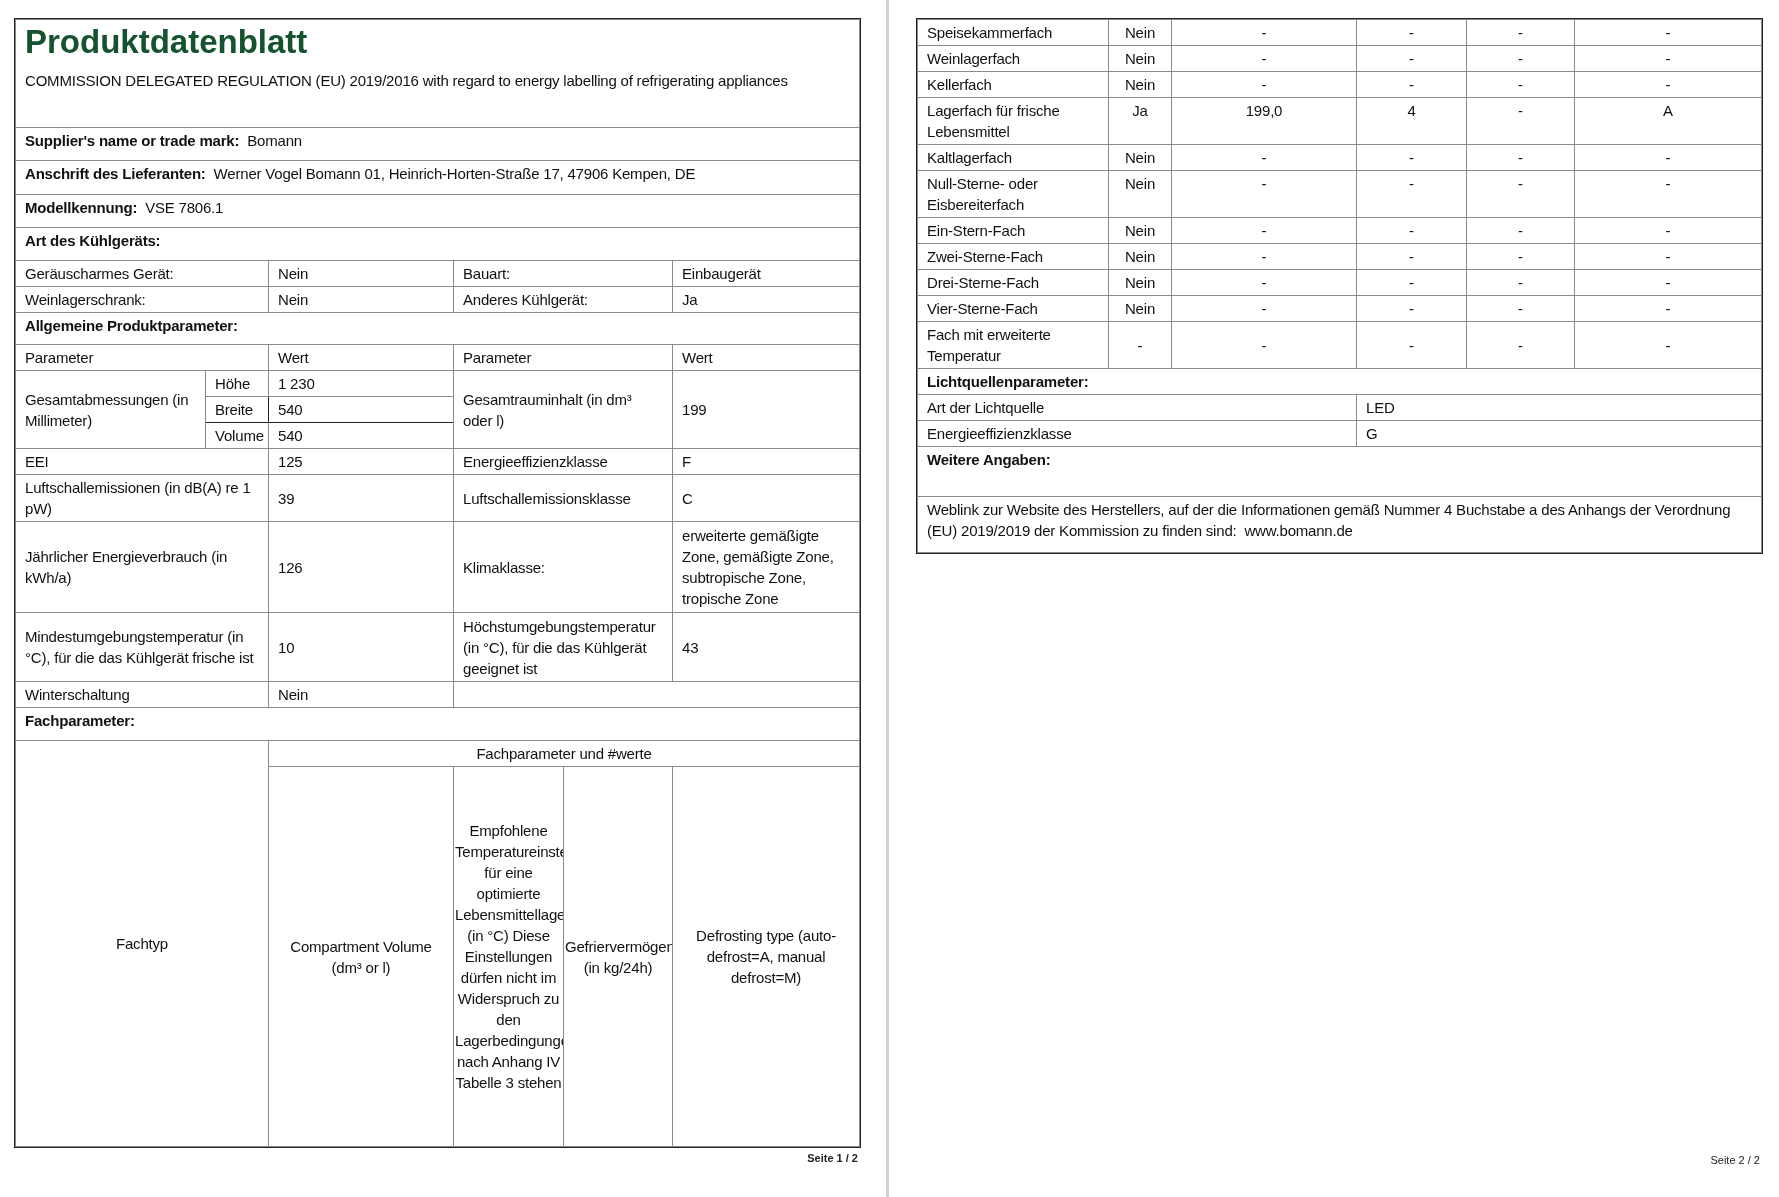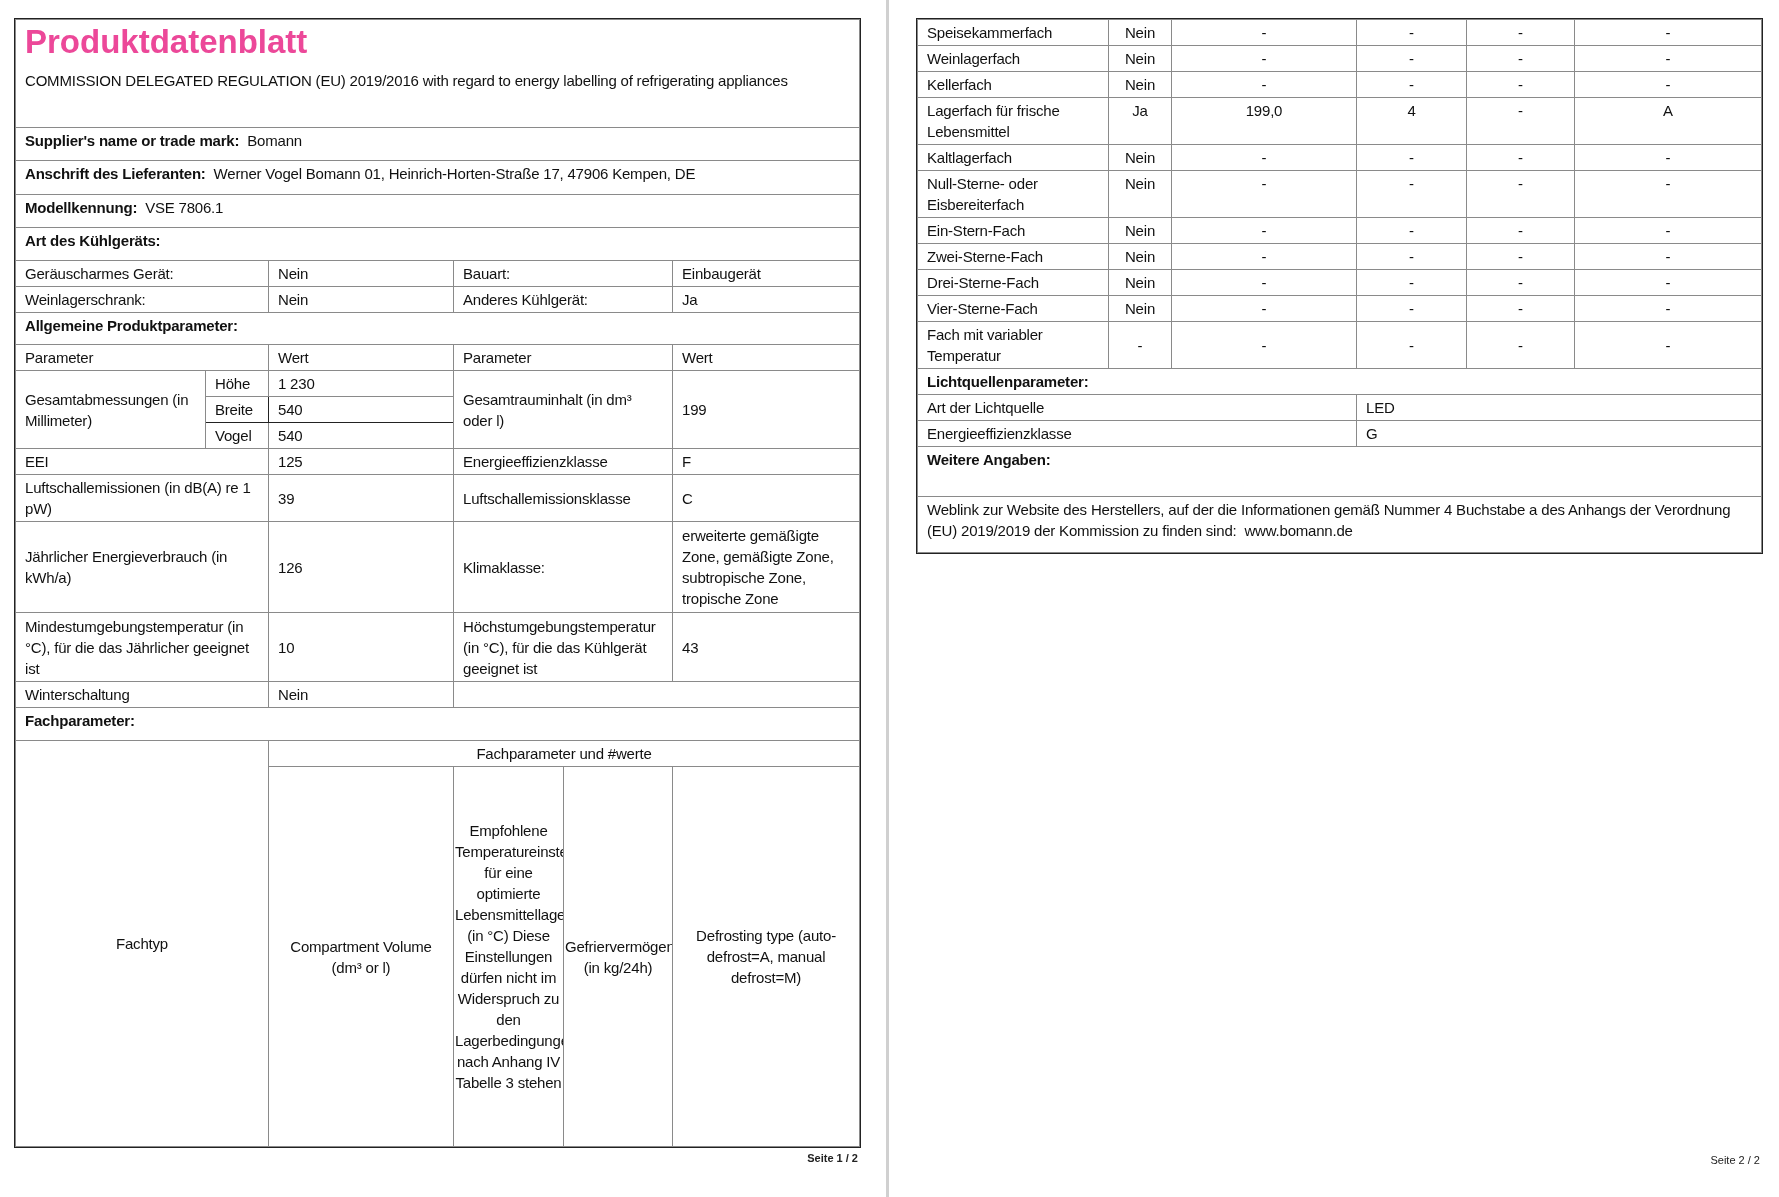--- a/index.html
+++ b/index.html
@@ -6,21 +6,21 @@
   body { width:1779px; height:1197px; position:relative; overflow:hidden;
          font-family:"Liberation Sans", sans-serif; color:#111; }
   .page-divider { position:absolute; left:886px; top:0; width:3px; height:1197px; background:#d0d0d0; }
   table { border-collapse:collapse; position:absolute; table-layout:fixed; }
   td { border:1px solid #8a8a8a; padding:2px 9px; font-size:15px; line-height:21px;
        vertical-align:middle; overflow:hidden; white-space:normal; letter-spacing:-0.2px; }
   .outer { outline:1.5px solid #222; }
   .b { font-weight:bold; }
   .c { text-align:center; }
   .top { vertical-align:top; }
-  .title { font-size:33px; line-height:40px; font-weight:bold; color:#ec4899; letter-spacing:0; padding-top:2px; }
+  .title { font-size:33px; line-height:40px; font-weight:bold; color:#14532d; letter-spacing:0; padding-top:2px; }
   .blk { border-top:1.5px solid #222; }
   .footer { position:absolute; font-size:11px; color:#222; }
   #left { left:15px; top:19px; width:844px; }
   #right { left:917px; top:19px; width:844px; }
 </style>
 </head>
 <body>
 
 <div class="page-divider"></div>
 
@@ -87,21 +87,21 @@
     <td>Höhe</td>
     <td>1 230</td>
     <td colspan="2" rowspan="3">Gesamtrauminhalt (in dm³ oder l)</td>
     <td rowspan="3">199</td>
   </tr>
   <tr style="height:25px">
     <td style="border:1px solid #222">Breite</td>
     <td style="border:1px solid #222">540</td>
   </tr>
   <tr style="height:25px">
-    <td>Vogel</td>
+    <td>Volume</td>
     <td>540</td>
   </tr>
   <tr style="height:26px" class="blk">
     <td colspan="2" class="blk">EEI</td>
     <td class="blk">125</td>
     <td colspan="2" class="blk">Energieeffizienzklasse</td>
     <td class="blk">F</td>
   </tr>
   <tr style="height:47px">
     <td colspan="2">Luftschallemissionen (in dB(A) re 1 pW)</td>
@@ -109,21 +109,21 @@
     <td colspan="2">Luftschallemissionsklasse</td>
     <td>C</td>
   </tr>
   <tr style="height:91px">
     <td colspan="2">Jährlicher Energieverbrauch (in kWh/a)</td>
     <td>126</td>
     <td colspan="2">Klimaklasse:</td>
     <td>erweiterte gemäßigte Zone, gemäßigte Zone, subtropische Zone, tropische Zone</td>
   </tr>
   <tr style="height:69px">
-    <td colspan="2">Mindestumgebungstemperatur (in °C), für die das Jährlicher geeignet ist</td>
+    <td colspan="2">Mindestumgebungstemperatur (in °C), für die das Kühlgerät frische ist</td>
     <td>10</td>
     <td colspan="2">Höchstumgebungstemperatur (in °C), für die das Kühlgerät geeignet ist</td>
     <td>43</td>
   </tr>
   <tr style="height:26px">
     <td colspan="2">Winterschaltung</td>
     <td>Nein</td>
     <td colspan="3"></td>
   </tr>
   <tr style="height:33px">
@@ -227,21 +227,21 @@
       </tr>
       <tr style="height: 25px;">
         <td>Vier-Sterne-Fach</td>
         <td class="c">Nein</td>
         <td class="c">-</td>
         <td class="c">-</td>
         <td class="c">-</td>
         <td class="c">-</td>
       </tr>
       <tr style="height: 47px;">
-        <td>Fach mit variabler Temperatur</td>
+        <td>Fach mit erweiterte Temperatur</td>
         <td class="c">-</td>
         <td class="c">-</td>
         <td class="c">-</td>
         <td class="c">-</td>
         <td class="c">-</td>
       </tr>
     </tbody>
   <tbody>
     <tr style="height:25px" class="blk">
       <td colspan="6" class="top b blk">Lichtquellenparameter:</td>

